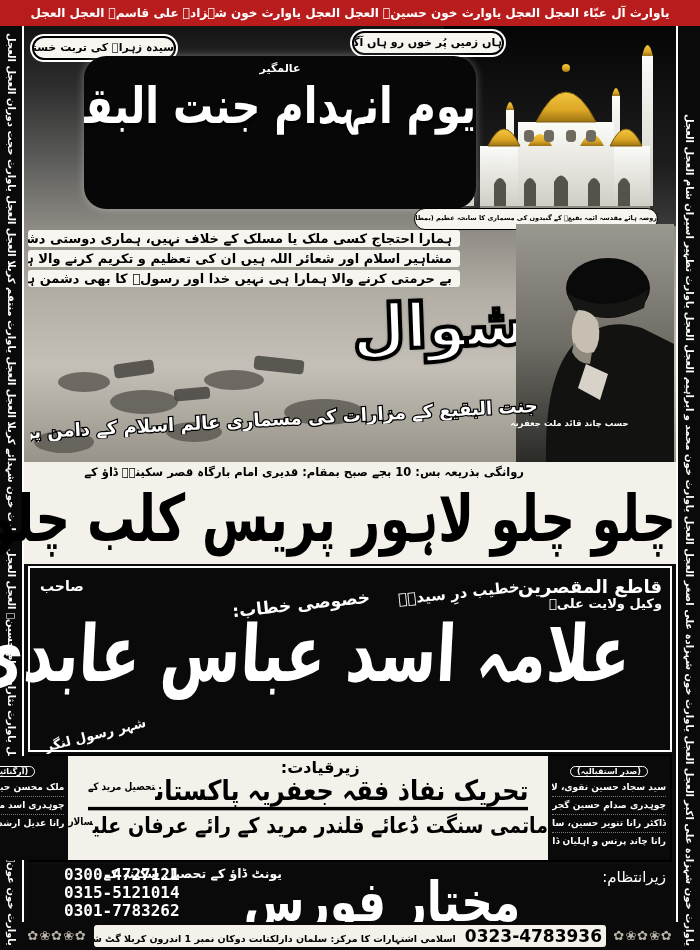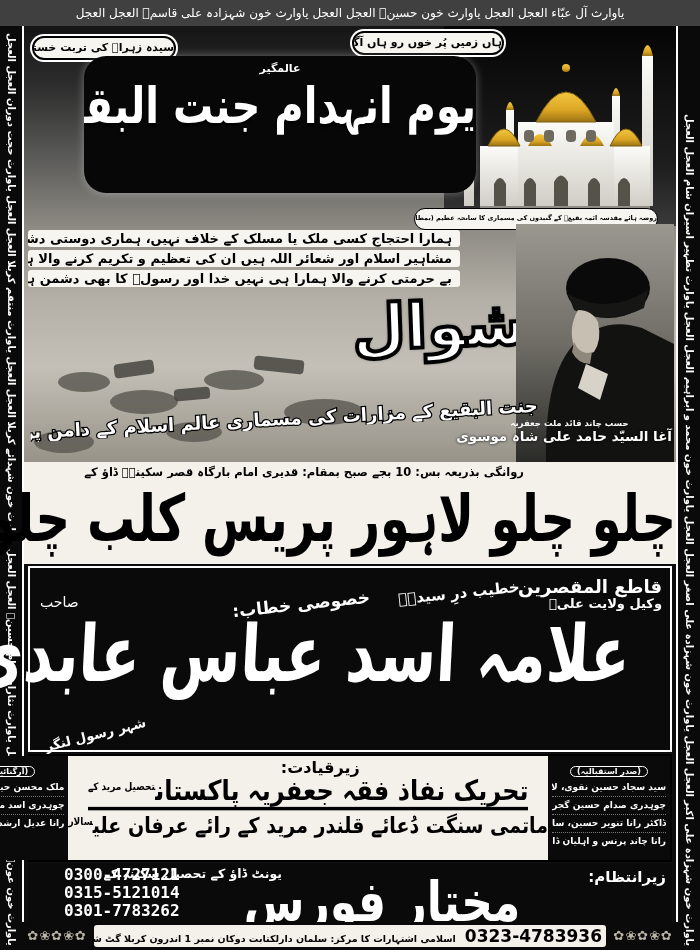--- a/index.html
+++ b/index.html
@@ -1,35 +1,35 @@
 <!DOCTYPE html>
 <html lang="ur" dir="rtl"><head>
 <meta charset="utf-8">
 <style>
   html,body{margin:0;padding:0;background:#444;}
   #frame{position:relative;width:700px;height:950px;background:#0d0d0d;overflow:hidden;
          font-family:"DejaVu Sans",sans-serif;margin:0 auto;}
   .abs{position:absolute;}
   .urdu{direction:rtl;}
   
-  .border-top{left:0;top:0;width:700px;height:26px;background:#404040;color:#fff;
-    font-weight:normal;font-size:12px;line-height:26px;text-align:center;white-space:nowrap;overflow:hidden;
+  .border-top{left:0;top:0;width:700px;height:26px;background:#b91c1c;color:#fff;
+    font-weight:bold;font-size:12px;line-height:26px;text-align:center;white-space:nowrap;overflow:hidden;
     border-bottom:2px solid #fff;}
   .border-side{top:26px;width:22px;height:924px;background:#0a0a0a;color:#fff;overflow:hidden;}
   .border-side .vtxt{writing-mode:vertical-rl;font-size:10px;font-weight:bold;line-height:22px;
     white-space:nowrap;height:920px;display:block;}
   .border-left{left:0;border-right:2px solid #fff;}
   .border-right{right:0;border-left:2px solid #fff;}
   
   .photo{left:24px;top:26px;width:652px;height:436px;overflow:hidden;
     background:linear-gradient(180deg,#141414 0%,#2e2e2e 14%,#5a5a58 30%,#8d8a83 46%,#b3afa6 62%,#c4c0b7 78%,#979389 100%);}
   .oval{position:absolute;background:#f7f5f0;color:#000;border:2px solid #000;border-radius:14px;
     font-weight:bold;font-size:11px;text-align:center;line-height:20px;white-space:nowrap;overflow:hidden;
     box-shadow:0 0 0 2px #fff;}
-  .title-box{position:absolute;left:60px;top:30px;width:392px;height:137px;background:#070707;
+  .title-box{position:absolute;left:60px;top:30px;width:392px;height:153px;background:#070707;
     border-radius:22px;color:#fff;text-align:center;box-shadow:0 0 8px rgba(255,255,255,.35);}
   .title-small{font-size:11px;font-weight:bold;margin-top:6px;}
   .title-main{font-size:40px;font-weight:bold;white-space:nowrap;overflow:hidden;margin-top:8px;
     text-shadow:0 2px 2px #000;transform:scaleY(1.25);}
   .date-oval{position:absolute;right:18px;top:182px;width:242px;height:20px;background:#f7f5f0;color:#000;
     border:1.5px solid #000;border-radius:12px;font-size:6.5px;font-weight:bold;line-height:18px;
     text-align:center;white-space:nowrap;overflow:hidden;}
   .statement{position:absolute;left:4px;top:204px;width:432px;}
   .statement .line{display:block;background:#f7f5f0;color:#000;font-size:13px;font-weight:bold;
     padding:1px 8px;margin-bottom:3px;border-radius:3px;white-space:nowrap;overflow:hidden;text-align:center;}
@@ -49,41 +49,41 @@
     white-space:nowrap;transform:scaleY(1.35);transform-origin:top center;letter-spacing:-1px;}
   
   .speaker{left:28px;top:566px;width:644px;height:186px;background:#0a0a0a;color:#fff;
     border:2px solid #fff;box-sizing:border-box;}
   .sp-t1{position:absolute;right:8px;top:8px;font-size:18px;font-weight:bold;}
   .sp-t2{position:absolute;right:8px;top:28px;font-size:13px;font-weight:bold;}
   .sp-khatib{position:absolute;right:150px;top:16px;font-size:15px;font-weight:bold;transform:rotate(-6deg);}
   .sp-label{position:absolute;right:300px;top:26px;font-size:17px;font-weight:bold;transform:rotate(-6deg);}
   .sp-name{position:absolute;left:40px;top:52px;width:560px;font-size:58px;font-weight:bold;text-align:center;
     white-space:nowrap;transform:scaleY(1.35) skewX(-4deg);transform-origin:center;}
-  .sp-suffix{position:absolute;left:10px;top:10px;font-size:14px;font-weight:normal;margin-top:16px;}
+  .sp-suffix{position:absolute;left:10px;top:10px;font-size:14px;font-weight:bold;}
   .sp-city{position:absolute;left:14px;bottom:8px;font-size:13px;font-weight:bold;transform:rotate(-14deg);}
   
   .columns{left:28px;top:754px;width:644px;height:108px;display:flex;flex-direction:row;background:#f4f1ea;
     border:2px solid #000;box-sizing:border-box;}
   .col-names{width:122px;background:#0a0a0a;color:#fff;padding:3px 4px;box-sizing:border-box;text-align:center;}
   .col-names .hdr{font-size:8px;font-weight:bold;border:1px solid #fff;border-radius:8px;display:inline-block;
     padding:0 6px;margin-bottom:2px;}
   .col-names .nm{font-size:9px;font-weight:bold;display:block;line-height:1.9;white-space:nowrap;overflow:hidden;
     border-bottom:1px dotted #777;}
   .col-names .nm:last-child{border-bottom:none;}
   .col-mid{flex:1;color:#000;text-align:center;padding-top:2px;}
   .lead-label{font-size:16px;font-weight:bold;display:block;padding-left:24px;}
   .lead-org{font-size:24px;font-weight:bold;display:inline-block;border-bottom:3px solid #000;
     white-space:nowrap;transform:scaleY(1.15);}
   .lead-sup{font-size:9px;font-weight:bold;vertical-align:super;}
   .lead-line2{font-size:19px;font-weight:bold;display:block;margin-top:6px;white-space:nowrap;overflow:hidden;
     transform:scaleY(1.15);}
   
   .force{left:28px;top:864px;width:644px;height:58px;background:#0a0a0a;color:#fff;}
-  .f-label{position:absolute;right:6px;top:4px;font-size:15px;font-weight:bold;}
+  .f-label{position:absolute;right:6px;top:4px;font-size:15px;font-weight:normal;}
   .f-unit{position:absolute;right:390px;top:2px;font-size:12.5px;font-weight:bold;white-space:nowrap;}
   .f-name{position:absolute;right:80px;top:6px;width:420px;font-size:44px;font-weight:bold;text-align:center;
     white-space:nowrap;transform:scaleY(1.25);transform-origin:top center;letter-spacing:4px;}
   .f-phones{position:absolute;left:36px;top:2px;font-size:16px;font-weight:bold;line-height:1.12;
     direction:ltr;text-align:right;font-family:"DejaVu Sans Mono",monospace;}
   
   .printstrip{left:22px;top:922px;width:656px;height:28px;background:#0a0a0a;overflow:hidden;}
   .flowers{position:absolute;top:0;height:28px;line-height:28px;font-size:13px;color:#b9b4a6;
     letter-spacing:1px;white-space:nowrap;overflow:hidden;width:70px;text-align:center;}
   .fl-left{left:0;} .fl-right{right:0;}
@@ -215,21 +215,20 @@
       <path d="M62 86 Q52 104 58 122 Q66 134 78 128 Q86 116 82 98 Q76 86 62 86Z" fill="#c7bfb2"></path>
       <path d="M58 118 Q64 132 76 128 L74 140 Q62 140 56 128Z" fill="#8f887c"></path>
 
       <path d="M70 140 L92 150 L84 176 L62 164 Z" fill="#d8d3c8"></path>
     </svg>
 
     <div class="caption-outline urdu">جنت البقیع کے مزارات کی مسماری عالم اسلام کے دامن پر بد نما داغ ہے</div>
 
     <div class="attrib">
       <span class="a-small urdu">حسب چاند قائد ملت جعفریہ</span>
-      <span class="a-name urdu">آغا السیّد حامد علی شاہ موسوی</span>
     </div>
   </div>
 
   <div class="abs band">
     <div class="departure urdu">روانگی بذریعہ بس: 10 بجے صبح بمقام: قدیری امام بارگاہ قصر سکینہؑ ڈاؤ کے مرید کے</div>
     <div class="slogan urdu">چلو چلو لاہور پریس کلب چلو</div>
   </div>
 
   <div class="abs speaker">
     <div class="sp-t1 urdu">قاطع المقصرین</div>

